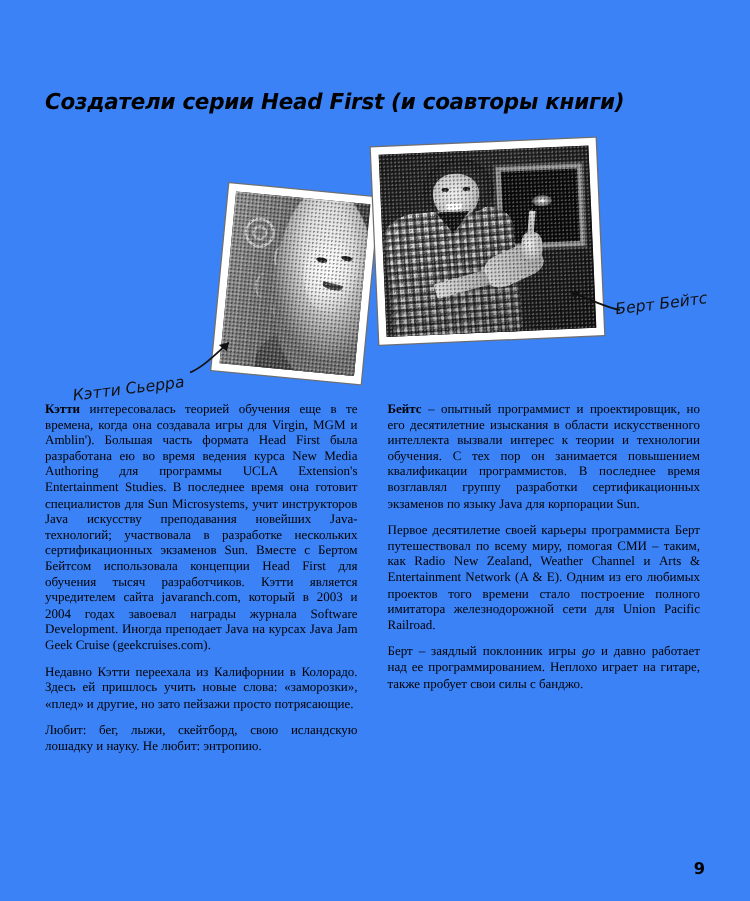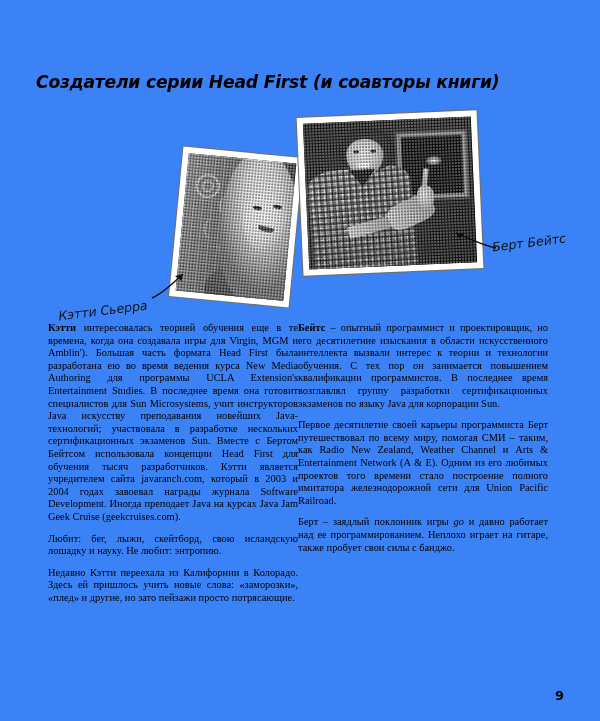--- a/index.html
+++ b/index.html
@@ -290,24 +290,25 @@
   .arrow {
     position: absolute;
     pointer-events: none;
   }
   #arrow-kathy { left: 150px; top: 168px; }
   #arrow-bert  { left: 452px; top: 128px; }
 
   
   .columns {
     position: absolute;
-    left: 48px;
+    left: 36px;
     top: 322px;
     width: 524px;
     display: flex;
+    gap: 24px;
   }
   .col {
     width: 250px;
     font-size: 10.4px;
     line-height: 12.6px;
     text-align: justify;
     text-justify: inter-word;
     hyphens: manual;
   }
   .col p {
@@ -385,22 +386,22 @@
       <path d="M4 5 L 12 5.5 L 8 11 Z" fill="#111"></path>
     </svg>
 
     <div class="callout" id="callout-kathy">Кэтти Сьерра</div>
     <div class="callout" id="callout-bert">Берт Бейтс</div>
   </div>
 
   <div class="columns">
     <div class="col" id="col-left">
         <p><span class="lead">Кэтти</span> интересовалась теорией обучения еще в те времена, когда она создавала игры для Virgin, MGM и Amblin'). Большая часть формата Head First была разработана ею во время ведения курса New Media Authoring для программы UCLA Extension's Entertainment Studies. В последнее время она готовит специалистов для Sun Microsystems, учит инструкторов Java искусству преподавания новейших Java-технологий; участвовала в разработке нескольких сертификационных экзаменов Sun. Вместе с Бертом Бейтсом использовала концепции Head First для обучения тысяч разработчиков. Кэтти является учредителем сайта javaranch.com, который в 2003 и 2004 годах завоевал награды журнала Software Development. Иногда преподает Java на курсах Java Jam Geek Cruise (geekcruises.com).</p>
+        <p>Недавно Кэтти переехала из Калифорнии в Колорадо. Здесь ей пришлось учить новые слова: «заморозки», «плед» и другие, но зато пейзажи просто потрясающие.</p>
         <p>Любит: бег, лыжи, скейтборд, свою исландскую лошадку и науку. Не любит: энтропию.</p>
-        <p>Недавно Кэтти переехала из Калифорнии в Колорадо. Здесь ей пришлось учить новые слова: «заморозки», «плед» и другие, но зато пейзажи просто потрясающие.</p>
       </div>
     <div class="col" id="col-right">
         <p><span class="lead">Бейтс</span> – опытный программист и проектировщик, но его десятилетние изыскания в области искусственного интеллекта вызвали интерес к теории и технологии обучения. С тех пор он занимается повышением квалификации программистов. В последнее время возглавлял группу разработки сертификационных экзаменов по языку Java для корпорации Sun.</p>
         <p>Первое десятилетие своей карьеры программиста Берт путешествовал по всему миру, помогая СМИ – таким, как Radio New Zealand, Weather Channel и Arts &amp; Entertainment Network (A &amp; E). Одним из его любимых проектов того времени стало построение полного имитатора железнодорожной сети для Union Pacific Railroad.</p>
         <p>Берт – заядлый поклонник игры <span class="it">go</span> и давно работает над ее программированием. Неплохо играет на гитаре, также пробует свои силы с банджо.</p>
       </div>
   </div>
 
   <div class="page-number">9</div>
 

